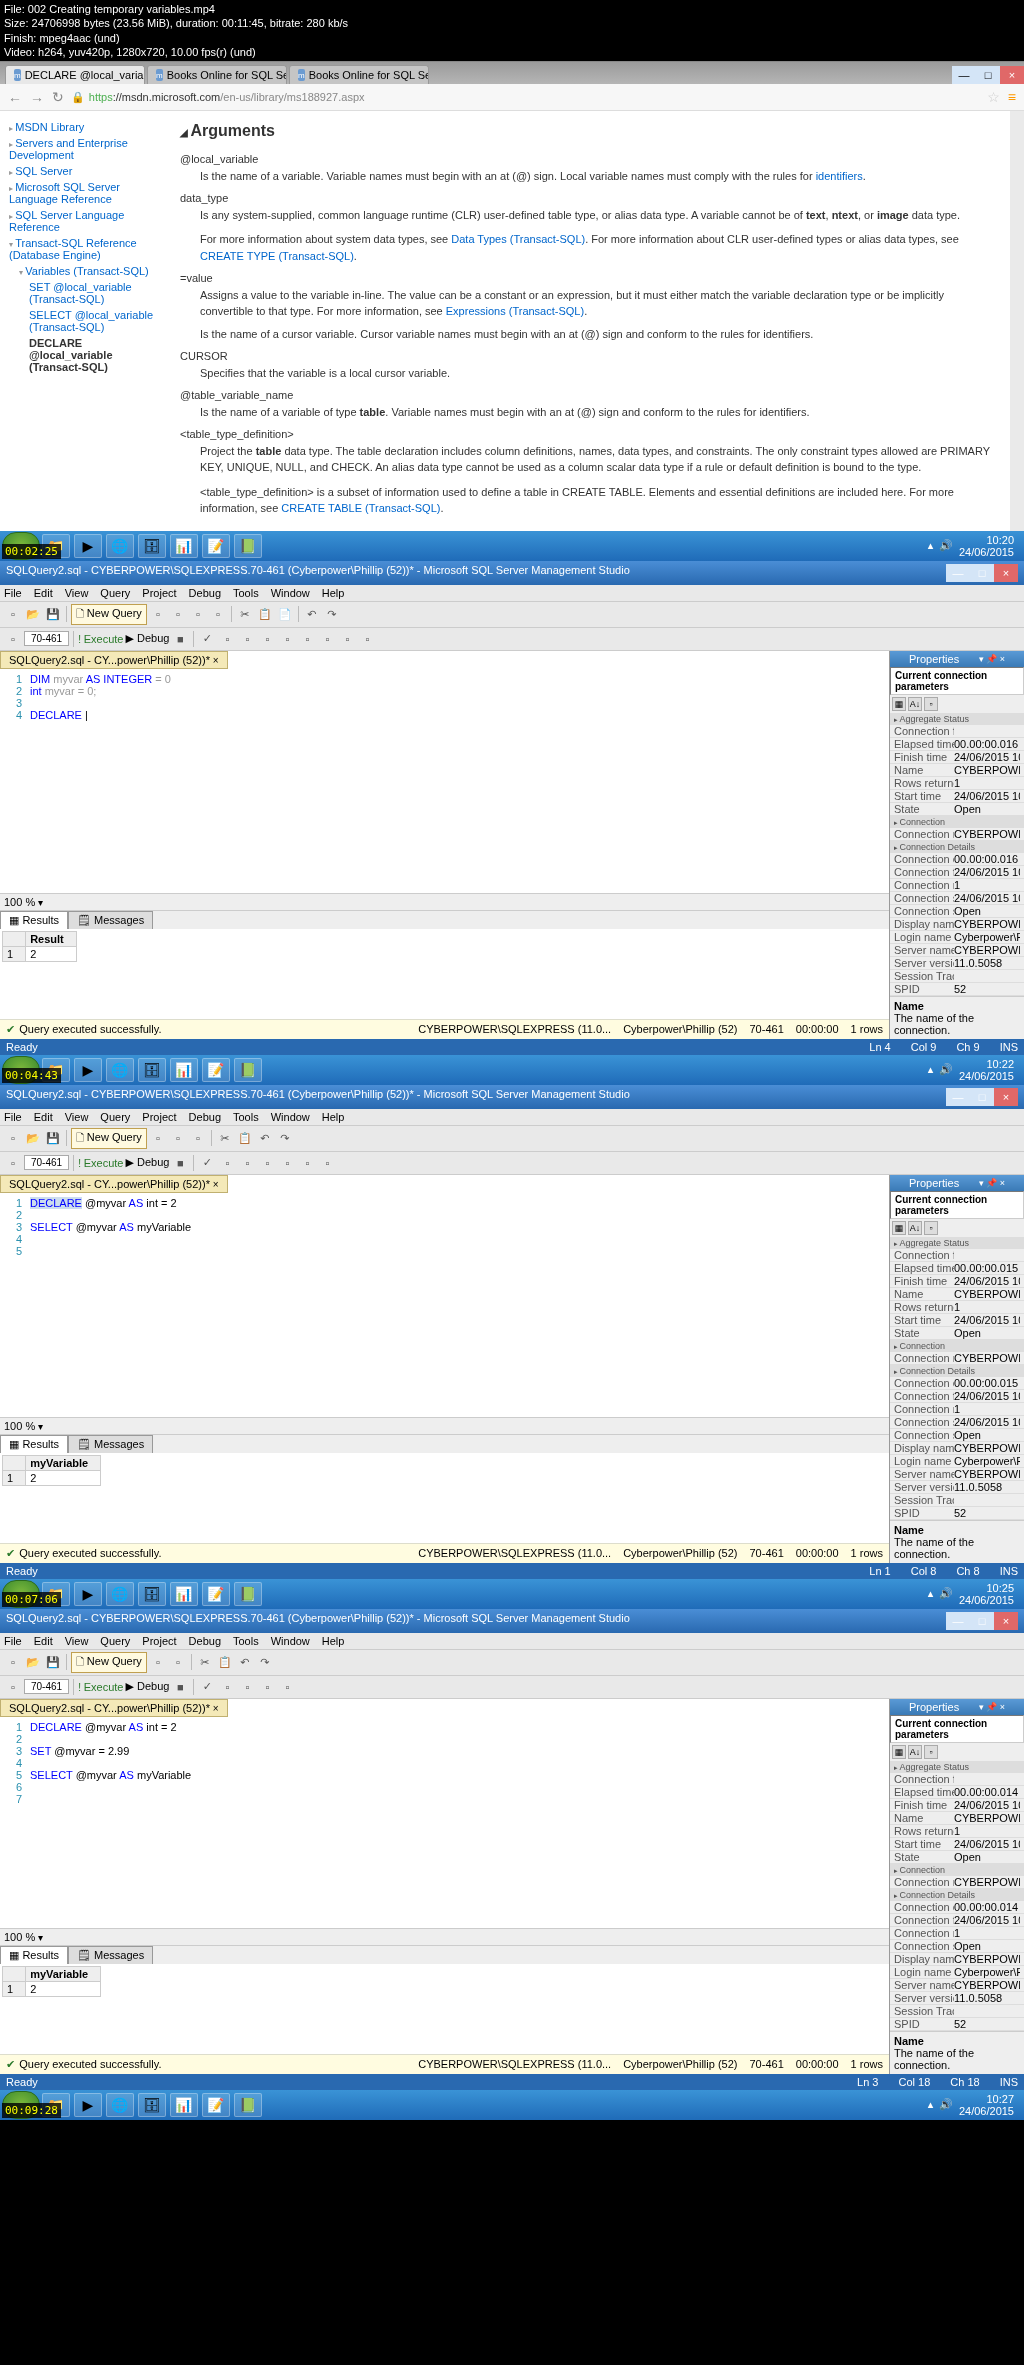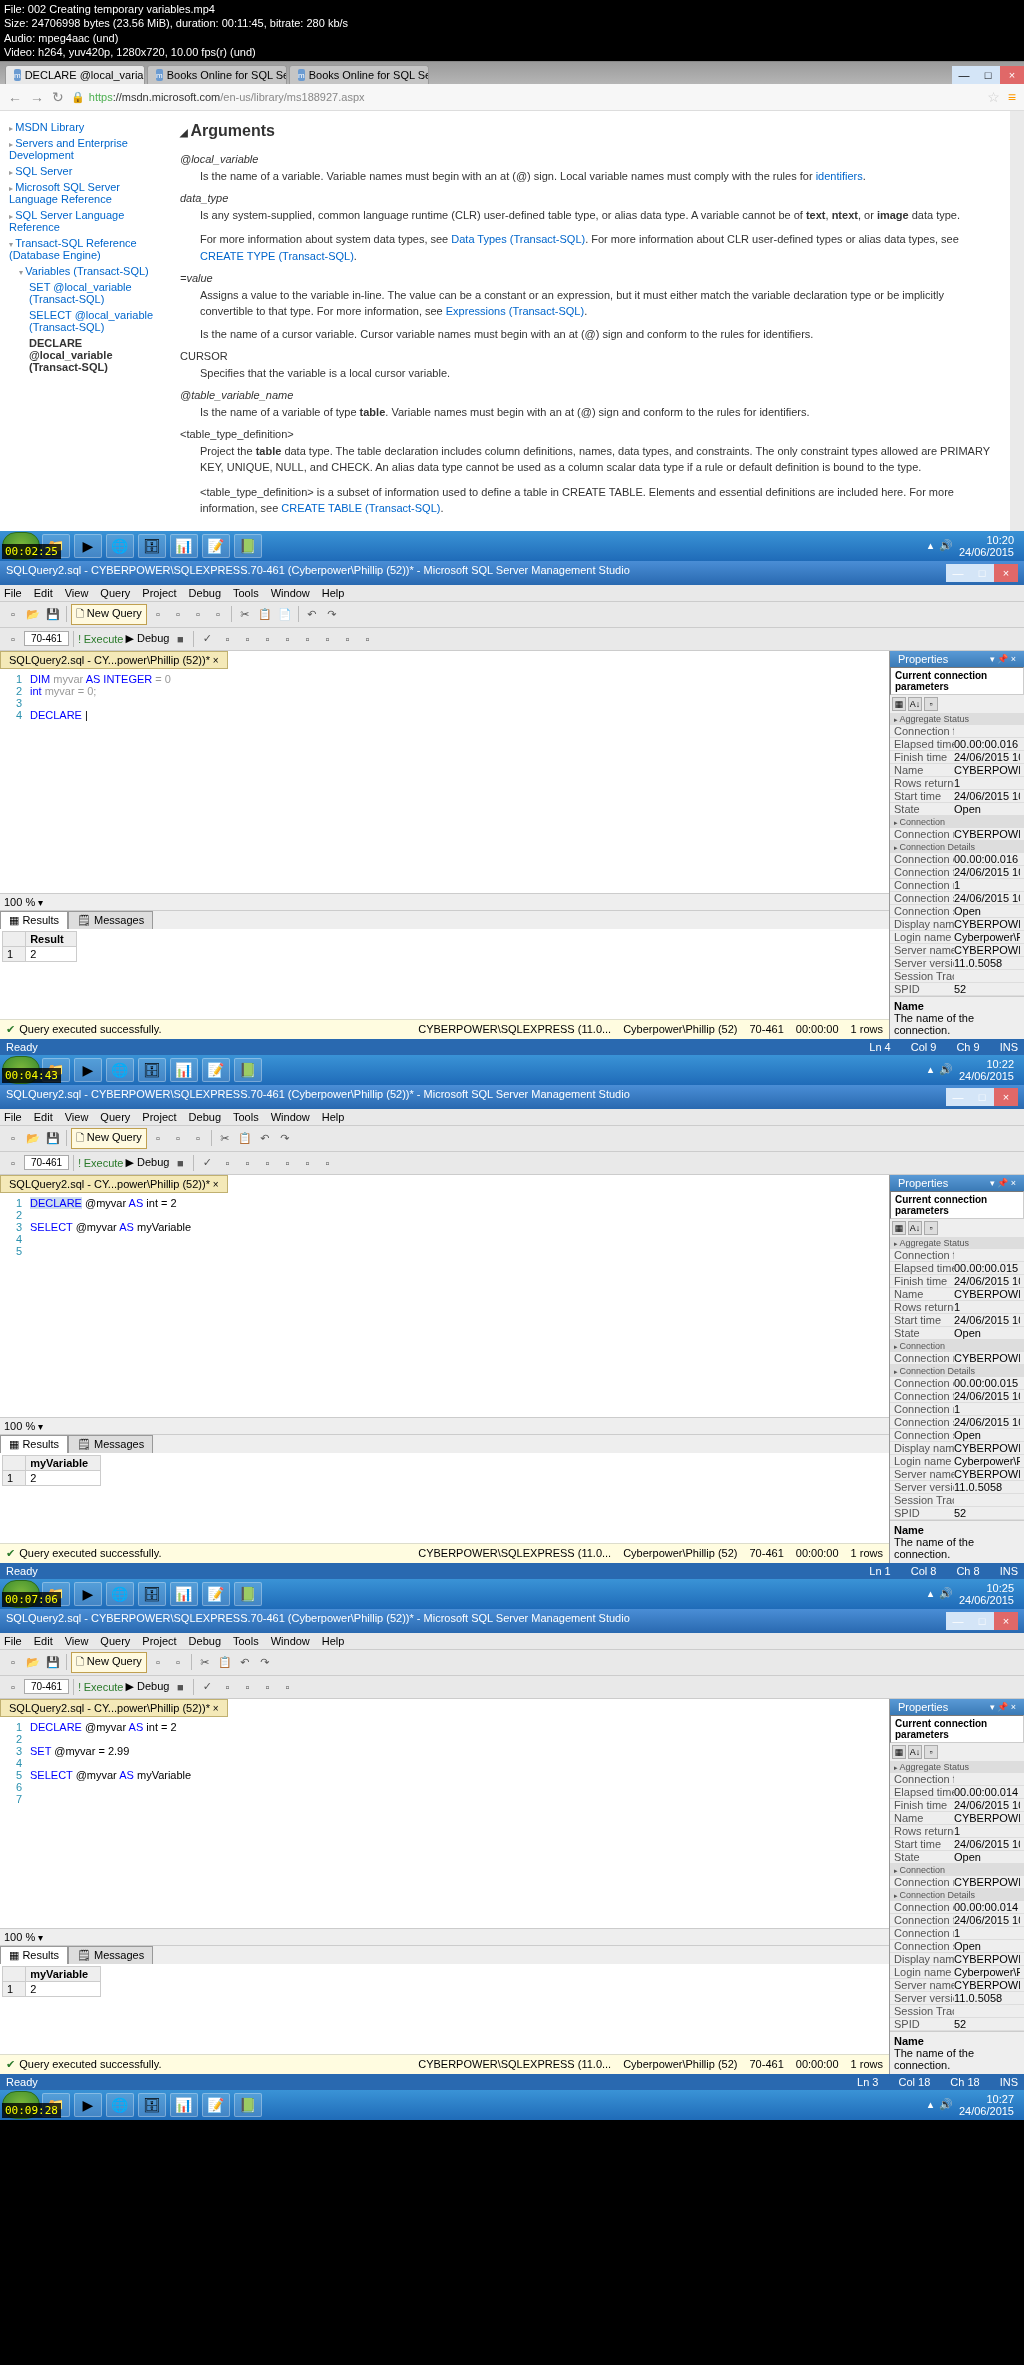--- a/index.html
+++ b/index.html
@@ -27,21 +27,21 @@
 .sidebar .item{padding:2px 0 2px 8px;color:#0066cc;cursor:pointer}
 .sidebar .item.top::before{content:"▸ ";color:#999;font-size:8px}
 .sidebar .item.exp::before{content:"▾ ";color:#999;font-size:8px}
 .sidebar .sub{padding-left:18px}
 .sidebar .sub2{padding-left:28px}
 .sidebar .bold{font-weight:bold;color:#333}
 .content{flex:1;padding:8px 15px;font-size:11px;color:#333;line-height:1.5}
 .content h2{font-size:16px;font-weight:600;margin-bottom:8px}
 .content h2::before{content:"◢ ";font-size:10px}
 .arg{margin:6px 0}
-.arg .name{font-style:italic}
+.arg .name{}
 .arg .desc{padding-left:20px}
 .content a{color:#0066cc;text-decoration:none}
 .scrollarea{border-right:14px solid #eaeaea;position:relative}
 
 .taskbar{height:30px;background:linear-gradient(#3a93d6,#1f6bb8);display:flex;align-items:center;padding:0 2px;position:relative}
 .taskbar .start{width:38px;height:28px;background:radial-gradient(circle,#7fba3c,#3a8a2e);border-radius:14px;border:1px solid #2a6a1e}
 .taskbar .tbicon{width:28px;height:24px;margin:0 2px;display:flex;align-items:center;justify-content:center;font-size:14px;border-radius:2px}
 .taskbar .tbgrp{background:rgba(255,255,255,0.15);border:1px solid rgba(255,255,255,0.3)}
 .taskbar .tray{margin-left:auto;color:#fff;font-size:10px;display:flex;align-items:center;gap:6px;padding-right:8px}
 .taskbar .clock{text-align:right;line-height:1.1}
@@ -72,40 +72,40 @@
 .grid table{border-collapse:collapse}
 .grid th,.grid td{border:1px solid #ccc;padding:1px 12px 1px 4px;text-align:left;background:#fff}
 .grid th{background:#eee}
 .grid .rh{background:#eee;width:18px;text-align:center}
 .ystatus{background:#fffce0;border-top:1px solid #ddc;padding:3px 6px;font-size:10px;display:flex;align-items:center}
 .ystatus .ok{color:#2a7a2a;margin-right:4px}
 .ystatus .right{margin-left:auto;display:flex;gap:12px}
 .bstatus{background:#2969b0;color:#fff;padding:2px 6px;font-size:10px;display:flex}
 .bstatus span{margin-left:auto;display:flex;gap:20px}
 .props{width:135px;background:#eee;border-left:1px solid #999;font-size:9.5px}
-.props .hdr{background:linear-gradient(#5a9ad6,#3a7ab6);color:#fff;padding:2px 8px;display:flex;align-items:center}
+.props .hdr{background:linear-gradient(#5a9ad6,#3a7ab6);color:#fff;padding:2px 19px;display:flex;align-items:center}
 .props .hdr .pin{margin-left:auto;font-size:9px}
 .props .subhdr{background:#fff;padding:2px 4px;border:1px inset #ccc;font-weight:bold;font-size:10px}
 .props .icbar{padding:2px;display:flex;gap:2px}
 .props .icbar span{width:14px;height:14px;background:#ddd;border:1px solid #aaa;font-size:9px;display:flex;align-items:center;justify-content:center}
 .props .cat{background:#ddd;padding:1px 4px;font-size:9px;color:#555}
 .props .cat::before{content:"▸ ";font-size:7px}
 .props .row{display:flex;padding:0 4px;border-bottom:1px solid #ddd}
 .props .row .k{width:60px;color:#555;overflow:hidden;white-space:nowrap}
 .props .row .v{flex:1;overflow:hidden;white-space:nowrap}
 .props .ftr{padding:3px 4px;background:#eee;border-top:1px solid #ccc}
 .props .ftr b{font-weight:bold}
 </style>
 </head>
 <body>
 
 <div class="ffmpeg">
 <div>File: 002 Creating temporary variables.mp4</div>
 <div>Size: 24706998 bytes (23.56 MiB), duration: 00:11:45, bitrate: 280 kb/s</div>
-<div>Audio: mpeg4aac (und)</div>
+<div>Finish: mpeg4aac (und)</div>
 <div>Video: h264, yuv420p, 1280x720, 10.00 fps(r) (und)</div>
 </div>
 
 <div class="browser">
 <div class="tabs">
   <div class="tab">
         <span class="favicon">m</span>
         <span>DECLARE @local_variabl</span>
       </div>
   <div class="tab inactive">

